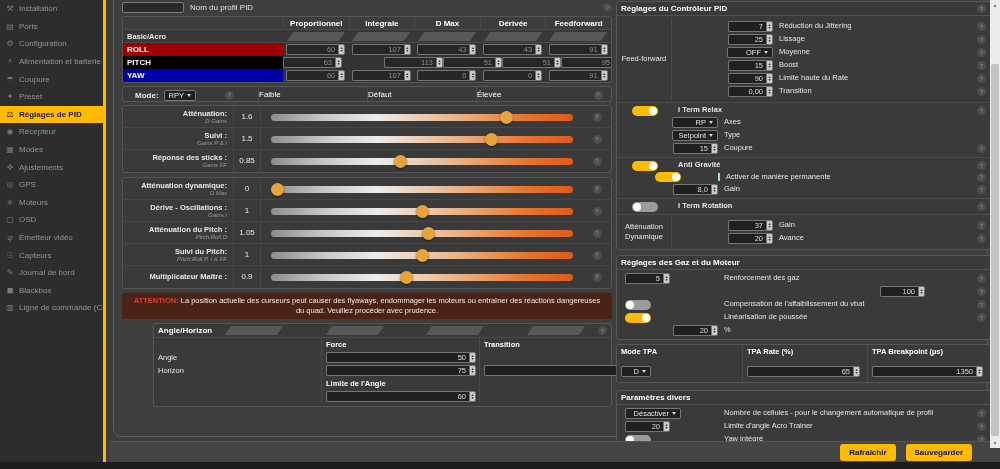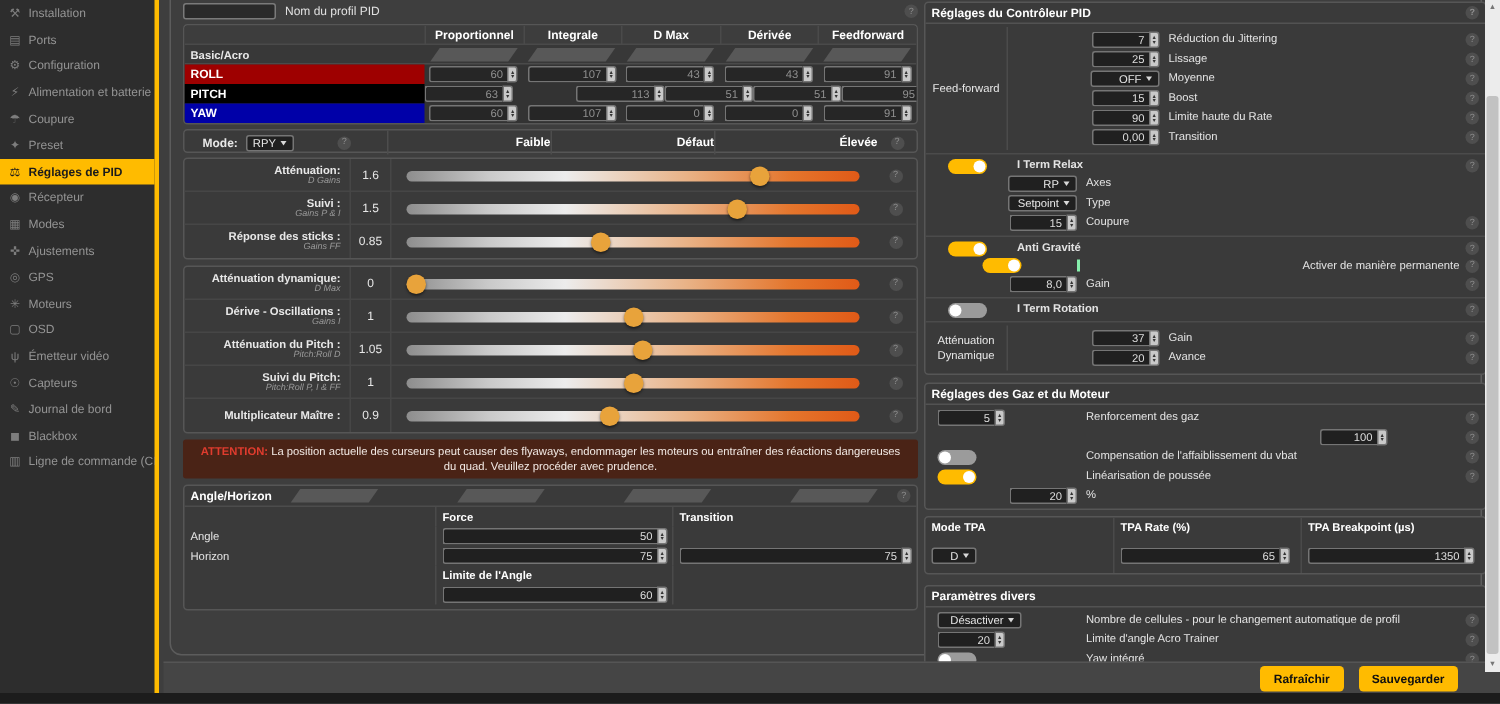--- a/index.html
+++ b/index.html
@@ -50,21 +50,21 @@
   .pidt-group { background:#383838; border-bottom:1px solid #4a4a4a; }
   .pidt-group .glabel { font-size:7.5px; font-weight:bold; color:#e8e8e8; padding-left:4px; }
   .pidt-group .gcell { display:flex; justify-content:center; }
   .axis-cell { height:13px; display:flex; align-items:center; padding-left:4px; font-size:8px; font-weight:bold; color:#fff; }
   .val-cell { display:flex; justify-content:center; }
 
   
   #mode-bar { display:grid; grid-template-columns:135px 1fr 1fr 1fr 26px; height:16px; align-items:center; margin-top:3px; }
   #mode-left { display:flex; align-items:center; gap:5px; padding-left:12px; }
   #mode-left .lbl { font-size:8px; font-weight:bold; color:#e8e8e8; }
-  .scale-cell { font-size:8px; font-weight:bold; color:#fff; text-align:right; border-left:1px solid #4d4d4d; line-height:16px; }
+  .scale-cell { font-size:8px; font-weight:normal; color:#fff; text-align:left; border-left:1px solid #4d4d4d; line-height:16px; }
   #mode-bar .row-help { margin:0 auto; }
 
   
   .slider-panel { margin-top:3px; }
   .slider-row { display:grid; grid-template-columns:110px 28px 1fr 28px; align-items:center; height:22px; border-bottom:1px solid #464646; }
   .slider-row:last-child { border-bottom:none; }
   .sl-label { text-align:right; padding-right:6px; line-height:1.1; }
   .sl-label .t { font-size:7.5px; font-weight:bold; color:#e8e8e8; display:block; }
   .sl-label .s { font-size:6px; font-style:italic; color:#9a9a9a; display:block; }
   .sl-value { font-size:8px; color:#e8e8e8; text-align:center; border-left:1px solid #464646; border-right:1px solid #464646; height:22px; line-height:22px; }
@@ -72,21 +72,21 @@
   .slider-track { height:7px; border-radius:3.5px; position:relative;
      background:linear-gradient(90deg,#8d8d8d 0%,#c9c9c9 18%,#ececec 35%,#e9b286 62%,#e4752c 85%,#e05a17 100%); }
   .slider-thumb { width:13px; height:13px; border-radius:50%; background:#e8a33b; position:absolute; top:-3px; box-shadow:0 1px 2px rgba(0,0,0,.55); cursor:pointer; }
   .slider-row .row-help { margin:0 auto; }
 
   
   #warning { margin-top:4px; background:#4a2316; border-radius:2px; padding:3px 10px; font-size:7.5px; color:#f2e9e4; text-align:center; line-height:1.35; }
   #warning .pref { color:#e03c2e; font-weight:bold; }
 
   
-  #ah-panel { margin-top:4px; }
+  #ah-panel { margin-top:4px;margin-left:31px; }
   #ah-head { display:flex; align-items:center; gap:8px; padding:2px 4px; border-bottom:1px solid #4c4c4c; }
   #ah-head .ttl { font-size:8px; font-weight:bold; color:#fff; flex:none; }
   #ah-head .stripes { display:flex; flex:1; justify-content:space-between; padding:0 8px; }
   .ah-row { display:grid; grid-template-columns:167px 158px 1fr; align-items:center; height:13px; }
   .ah-row > div { height:100%; display:flex; align-items:center; border-left:1px solid #4a4a4a; padding:0 4px; }
   .ah-row > div:first-child { border-left:none; }
   .ah-lbl { font-size:7.5px; color:#e4e4e4; }
   .ah-colhead { font-size:7.5px; font-weight:bold; color:#fff; }
   .ah-row .num-input { margin-left:auto; }
   #ah-panel { padding-bottom:3px; }
@@ -94,21 +94,21 @@
   
   .r-row { display:flex; align-items:center; min-height:11px; padding:0 4px 0 0; }
   .r-row .ctrl { width:101px; display:flex; justify-content:flex-end; flex:none; padding:1px 0; }
   .r-row .lab { font-size:7.5px; color:#e4e4e4; padding-left:6px; flex:1; line-height:1.1; }
   .r-row .row-help { margin-left:4px; }
   .tgl-slot { width:55px; display:flex; justify-content:center; flex:none; }
   .grp { display:flex; border-top:1px solid #4b4b4b; }
   .grp-label { width:55px; flex:none; display:flex; align-items:center; justify-content:center; text-align:center; font-size:7.5px; color:#e8e8e8; line-height:1.3; border-right:1px solid #4b4b4b; }
   .grp-rows { flex:1; padding:2px 0; }
   .blk { border-top:1px solid #4b4b4b; padding:2px 0; }
-  .sub-ind { border-left:2px solid #86efac;text-align:right; }
+  .sub-ind { border-left:2px solid #86efac; }
   #tpa-panel { margin-top:4px; display:grid; grid-template-columns:125px 125px 1fr; }
   .tpa-col { border-left:1px solid #4a4a4a; padding:2px 4px 4px 4px; }
   .tpa-col:first-child { border-left:none; }
   .tpa-h { font-size:7.5px; font-weight:bold; color:#fff; margin-bottom:4px; }
   #misc-panel { margin-top:7px; }
 
   
   #footer-bar { position:absolute; left:109px; top:441px; width:891px; height:21px; background:#454545; display:flex; align-items:center; justify-content:flex-end; gap:10px; padding-right:28px; border-top:1px solid #555; }
   .btn { background:#ffbb00; color:#101010; font-size:8px; font-weight:bold; padding:4px 9px; border-radius:3px; border:none; cursor:pointer; font-family:inherit; }
   #bottom-strip { position:absolute; left:0; top:462px; width:1000px; height:7px; background:#1c1c1c; }

